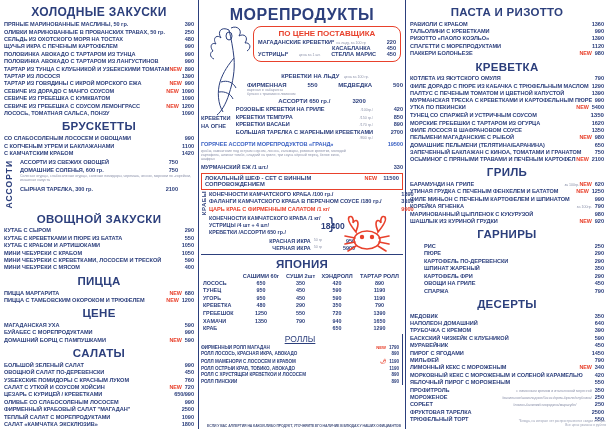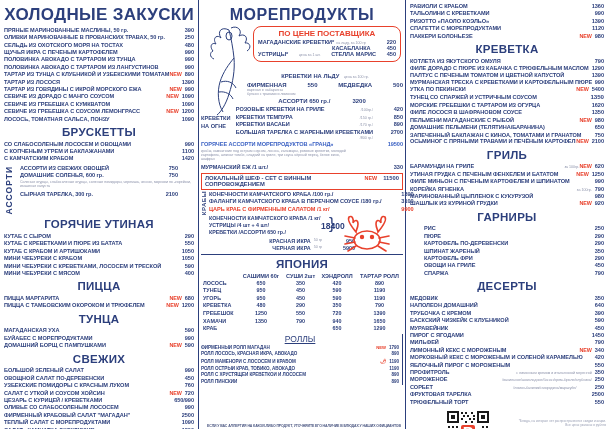--- a/index.html
+++ b/index.html
@@ -19,21 +19,21 @@
 
   .sect-title {
     text-align: center;
     font-weight: bold;
     color: #2c3f7c;
     letter-spacing: .3px;
     font-size: 10.5px;
     margin: 3px 0 2px 0;
     line-height: 1.1;
   }
-  .sect-title.big { font-size: 17px; text-align: right; }
+  .sect-title.big { font-size: 12px; }
   .sect-title.huge { font-size: 16px; letter-spacing: .5px; }
   .sect-title.mid { font-size: 11.5px; }
 
   .row {
     display: flex; align-items: baseline;
     font-size: 5.6px; line-height: 7.4px;
     font-weight: bold;
     letter-spacing: -0.05px;
     white-space: nowrap;
   }
@@ -222,21 +222,21 @@
             <span class="pr">750</span>
           </div>
         <div class="gray-note">Соленые огурцы, слабосоленые огурцы, соленые помидоры, черемша, чеснок, моркови по -корейски, квашеная капуста</div>
         <div class="row" style="margin-top:3px">
             <span class="nm">СЫРНАЯ ТАРЕЛКА, 300 гр.</span>
             <span class="pr">2100</span>
           </div>
       </div>
     </div>
 
-    <div class="sect-title mid">ГОРЯЧИЕ УТИНАЯ</div>
+    <div class="sect-title mid">ОВОЩНОЙ ЗАКУСКИ</div>
     <div>
       <div class="row">
           <span class="nm">КУТАБ С СЫРОМ</span>
           <span class="pr">290</span>
         </div>
       <div class="row">
           <span class="nm">КУТАБ С КРЕВЕТКАМИ И ПЮРЕ ИЗ БАТАТА</span>
           <span class="pr">550</span>
         </div>
       <div class="row">
@@ -264,38 +264,38 @@
           <span class="new">NEW</span>
           <span class="pr">680</span>
         </div>
       <div class="row">
           <span class="nm">ПИЦЦА С ТАМБОВСКИМ ОКОРОКОМ И ТРЮФЕЛЕМ</span>
           <span class="new">NEW</span>
           <span class="pr">1200</span>
         </div>
     </div>
 
-    <div class="sect-title mid">ТУНЦА</div>
+    <div class="sect-title mid">ЦЕНЕ</div>
     <div>
       <div class="row">
           <span class="nm">МАГАДАНСКАЯ УХА</span>
           <span class="pr">590</span>
         </div>
       <div class="row">
           <span class="nm">БУЙАБЕС С МОРЕПРОДУКТАМИ</span>
           <span class="pr">990</span>
         </div>
       <div class="row">
           <span class="nm">ДОМАШНИЙ БОРЩ С ПАМПУШКАМИ</span>
           <span class="new">NEW</span>
           <span class="pr">590</span>
         </div>
     </div>
 
-    <div class="sect-title mid">СВЕЖИХ</div>
+    <div class="sect-title mid">САЛАТЫ</div>
     <div>
       <div class="row">
           <span class="nm">БОЛЬШОЙ ЗЕЛЕНЫЙ САЛАТ</span>
           <span class="pr">990</span>
         </div>
       <div class="row">
           <span class="nm">ОВОЩНОЙ САЛАТ ПО-ДЕРЕВЕНСКИ</span>
           <span class="pr">450</span>
         </div>
       <div class="row">
@@ -572,20 +572,21 @@
         <div class="row">
             <span class="nm">РОЛЛ ПИНСКИЙ</span>
             <span class="pr">890</span>
           </div>
       </div>
     </div>
   </div>
 
   <div class="col col-right">
 
+    <div class="sect-title mid">ПАСТА И РИЗОТТО</div>
     <div>
       <div class="row">
           <span class="nm">РАВИОЛИ С КРАБОМ</span>
           <span class="pr">1360</span>
         </div>
       <div class="row">
           <span class="nm">ТАЛЬОЛИНИ С КРЕВЕТКАМИ</span>
           <span class="pr">990</span>
         </div>
       <div class="row">

